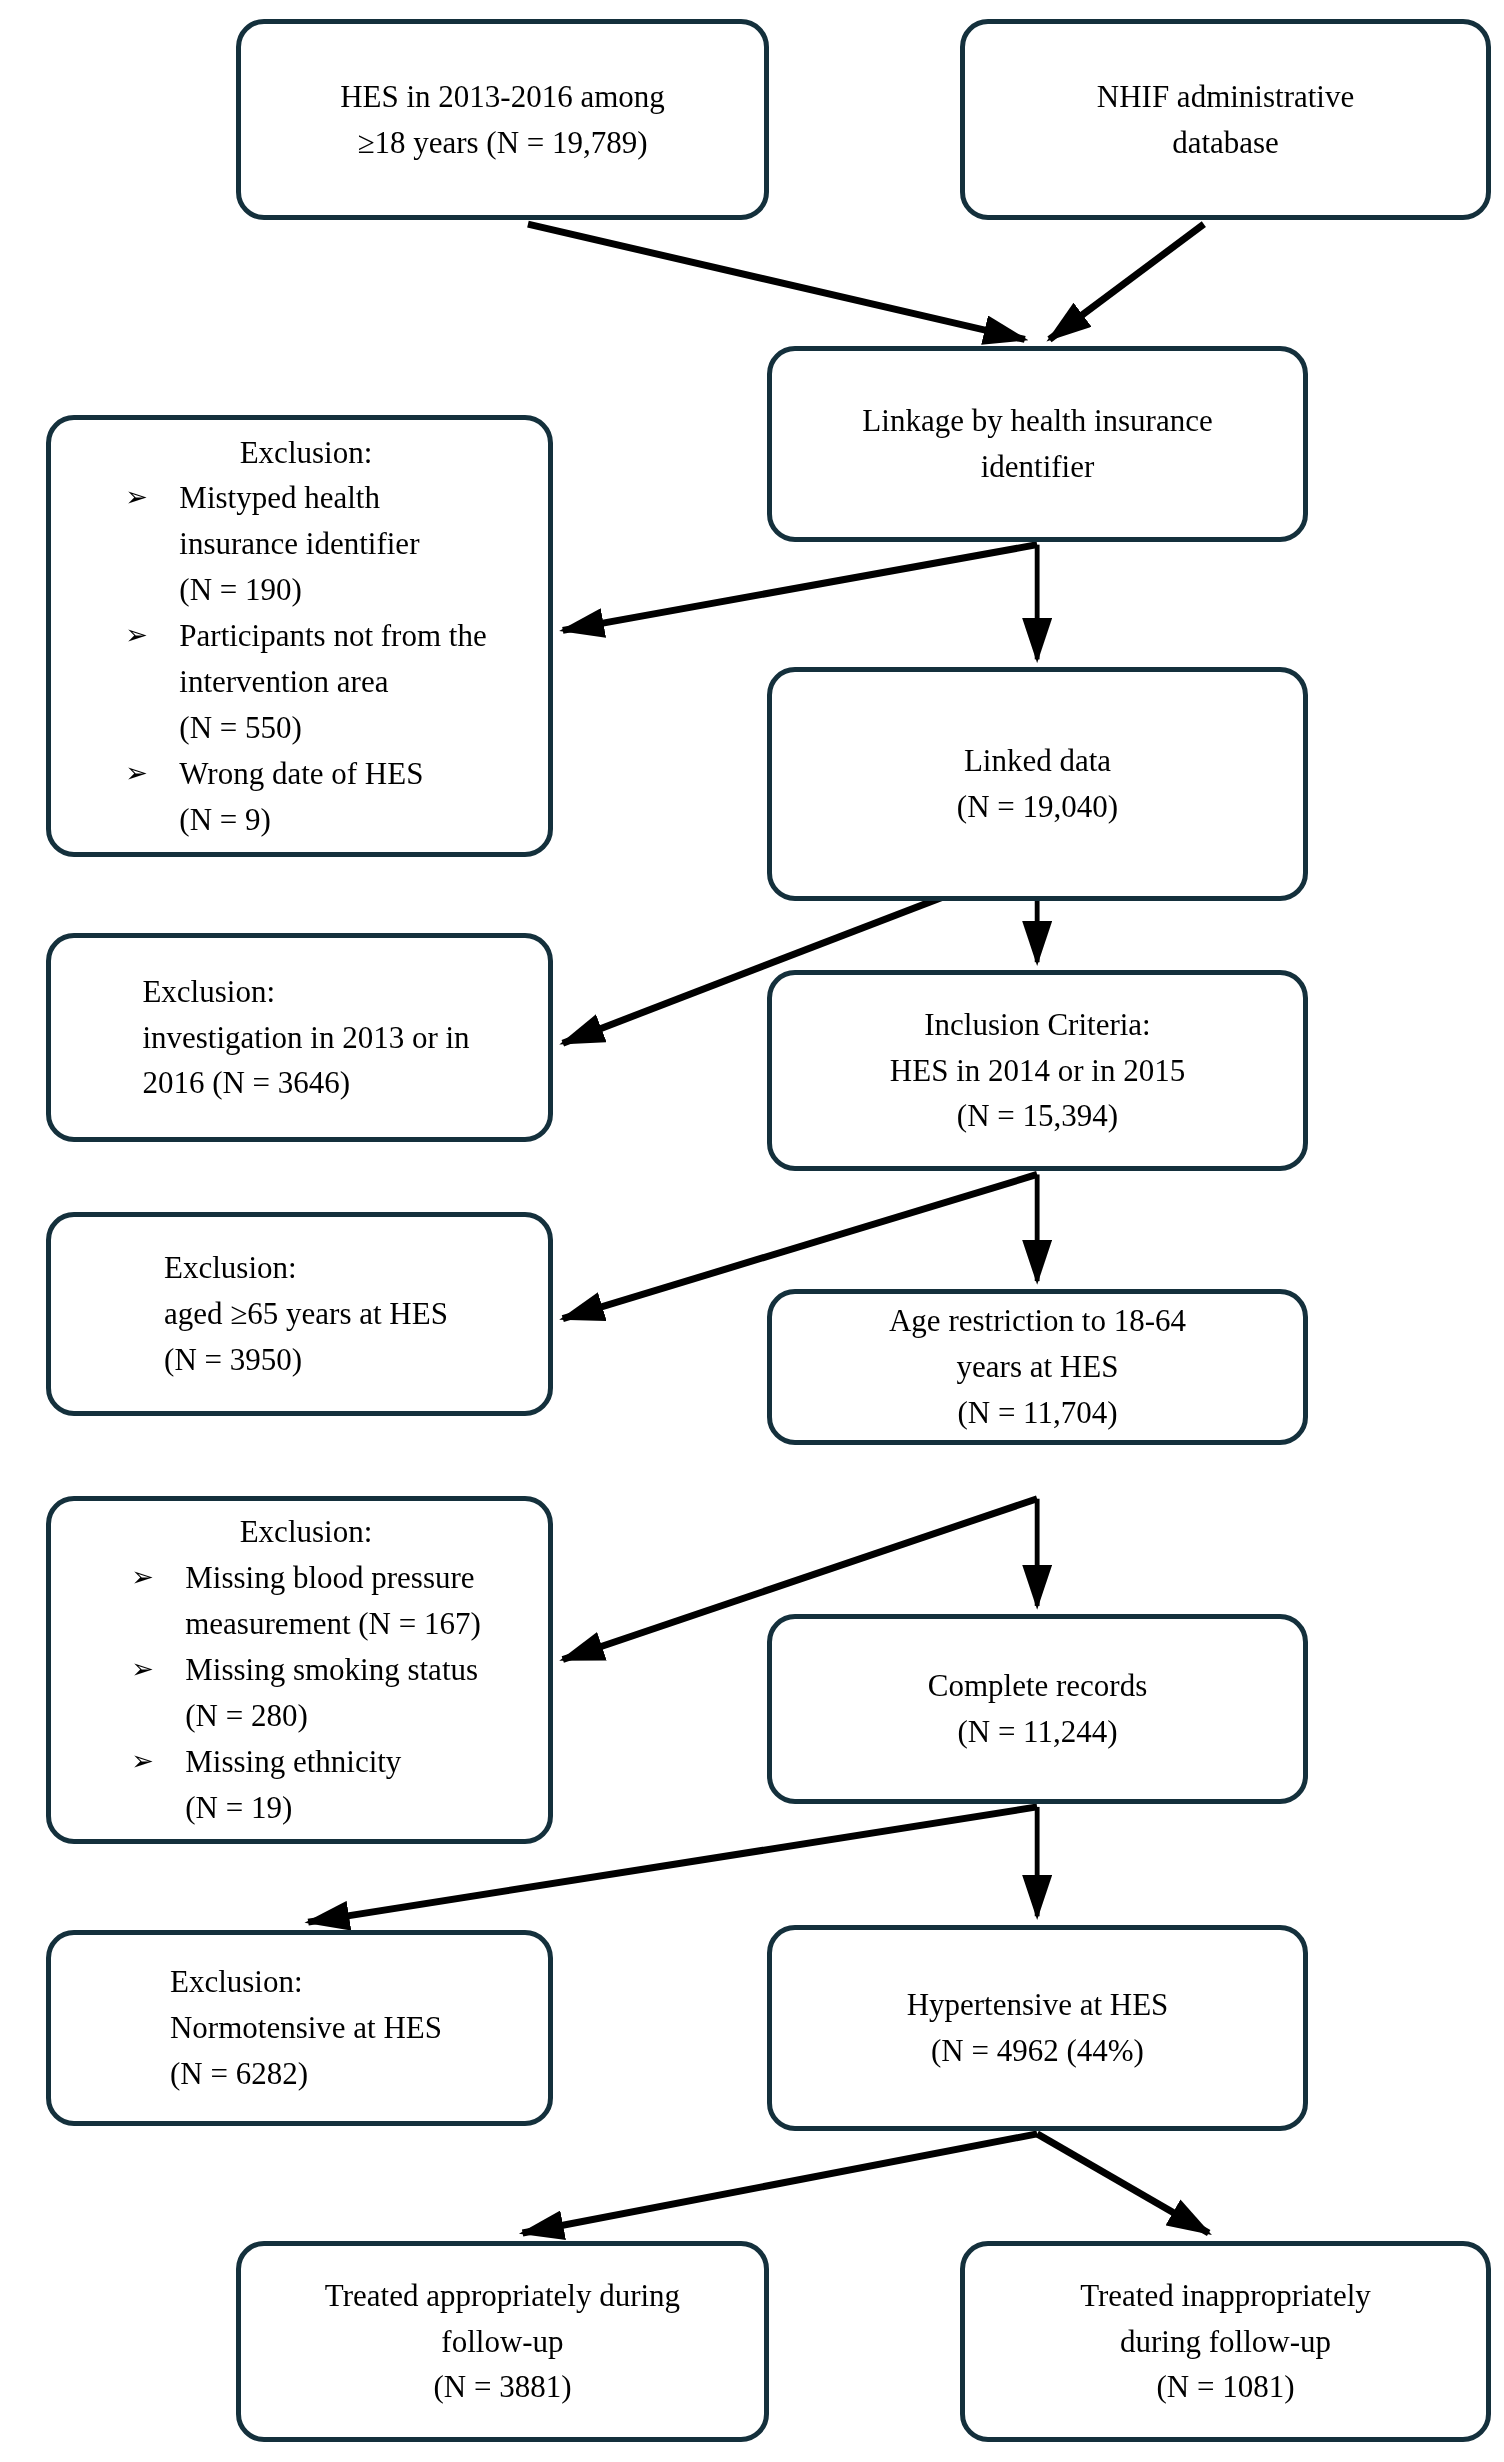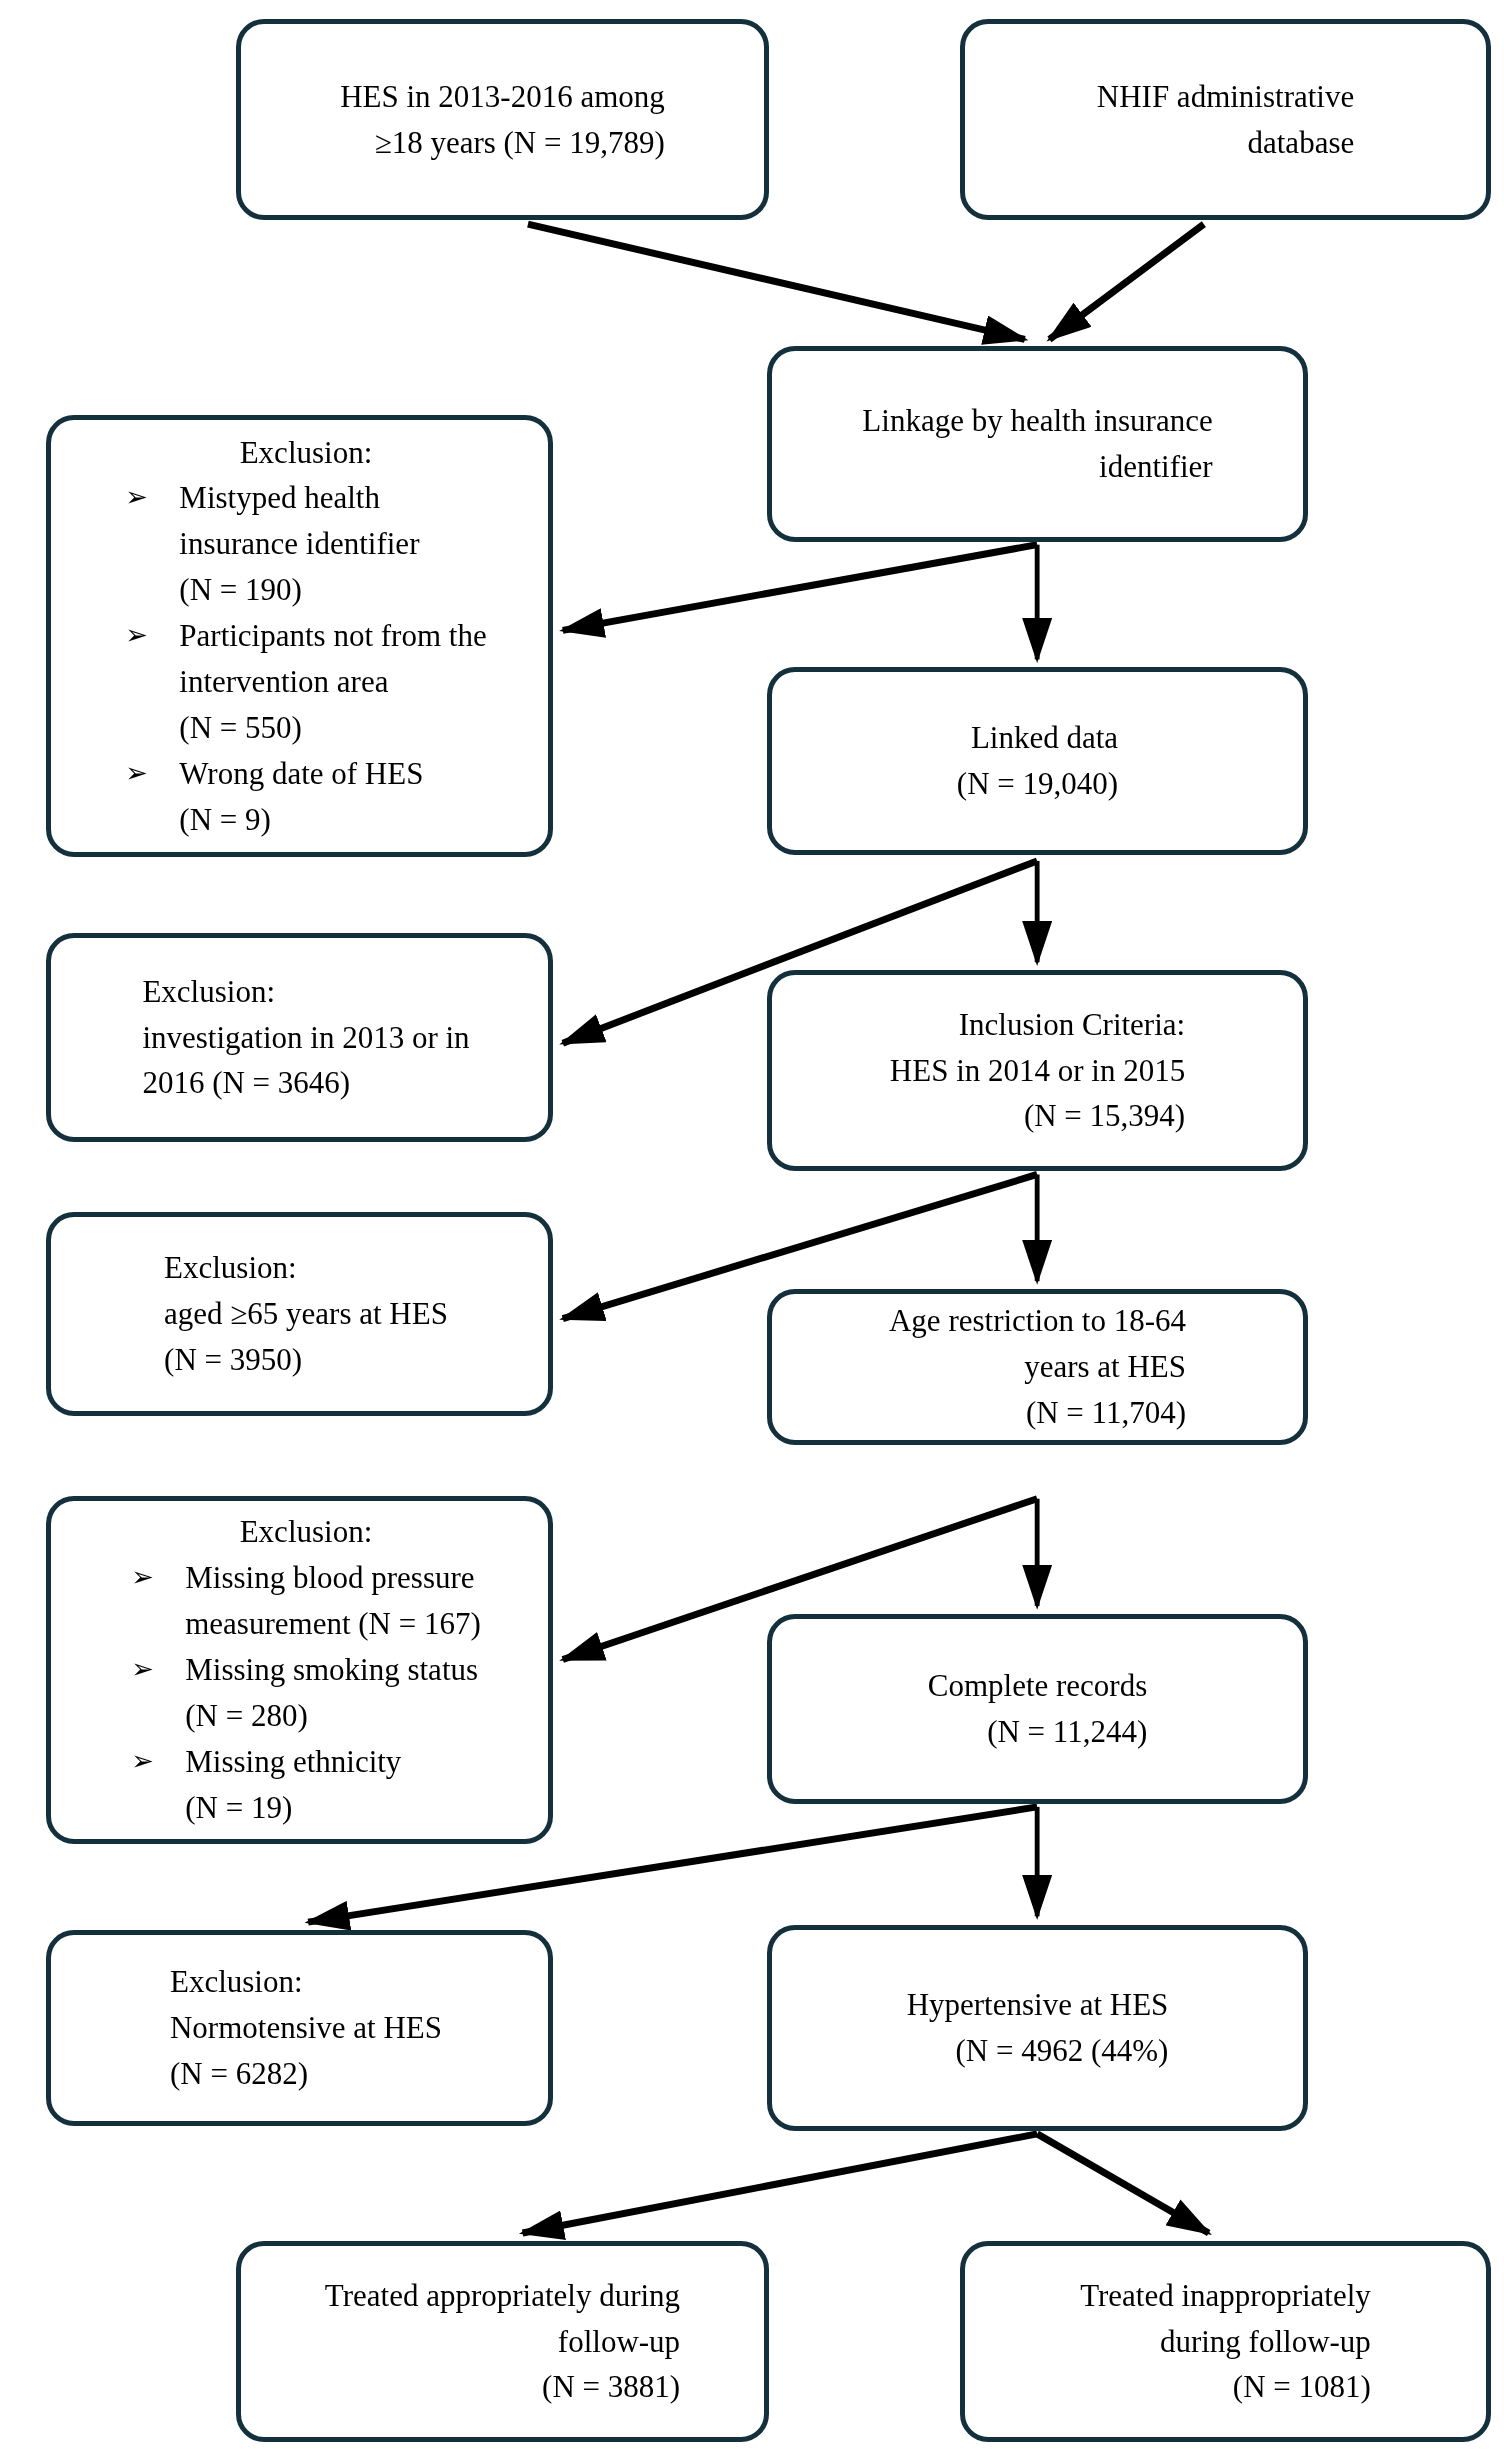--- a/index.html
+++ b/index.html
@@ -19,39 +19,39 @@
   .node{
     position:absolute;
     box-sizing:border-box;
     background:#fff;
     border:5.4px solid var(--border);
     border-radius:28px;
     display:flex;
     flex-direction:column;
     align-items:center;
     justify-content:center;
-    text-align:right;
+    text-align:center;
     font-size:31px;
     line-height:1.48;
   }
   .node .txt{white-space:pre-line;}
   .node.left{
     align-items:center;
     text-align:left;
     padding:10.7px 19px 10.7px 32px;
   }
   .excl-items{display:flex;flex-direction:column;}
   .bullet-row{display:flex;align-items:flex-start;}
   .bullet-glyph{flex:none;width:54px;font-size:27px;line-height:1.68;}
   
   #n-hes            {left:236px;  top:19px;   width:533px;  height:201px;}
   #n-nhif           {left:960px; top:19px;   width:531px;  height:201px;}
   #n-linkage        {left:767px; top:346px;  width:541px; height:196px;}
   #n-excl-linkage   {left:46px;   top:415px;  width:507px;  height:442px;}
-  #n-linked         {left:767px; top:667px; width:541px; height:188px;}
+  #n-linked         {left:767px; top:667px; width:541px; height:234px;}
   #n-excl-period    {left:46px;   top:933px; width:507px;  height:209px;}
   #n-inclusion      {left:767px; top:970px; width:541px; height:201px;}
   #n-excl-age       {left:46px;   top:1212px; width:507px;  height:204px;}
   #n-age            {left:767px; top:1289px; width:541px; height:156px;}
   #n-excl-missing   {left:46px;   top:1496px; width:507px;  height:348px;}
   #n-complete       {left:767px; top:1614px; width:541px; height:190px;}
   #n-excl-normo     {left:46px;   top:1930px; width:507px;  height:196px;}
   #n-hyper          {left:767px; top:1925px; width:541px; height:206px;}
   #n-treated-app    {left:236px;  top:2241px; width:533px;  height:201px;}
   #n-treated-inapp  {left:960px; top:2241px; width:531px;  height:201px;}

